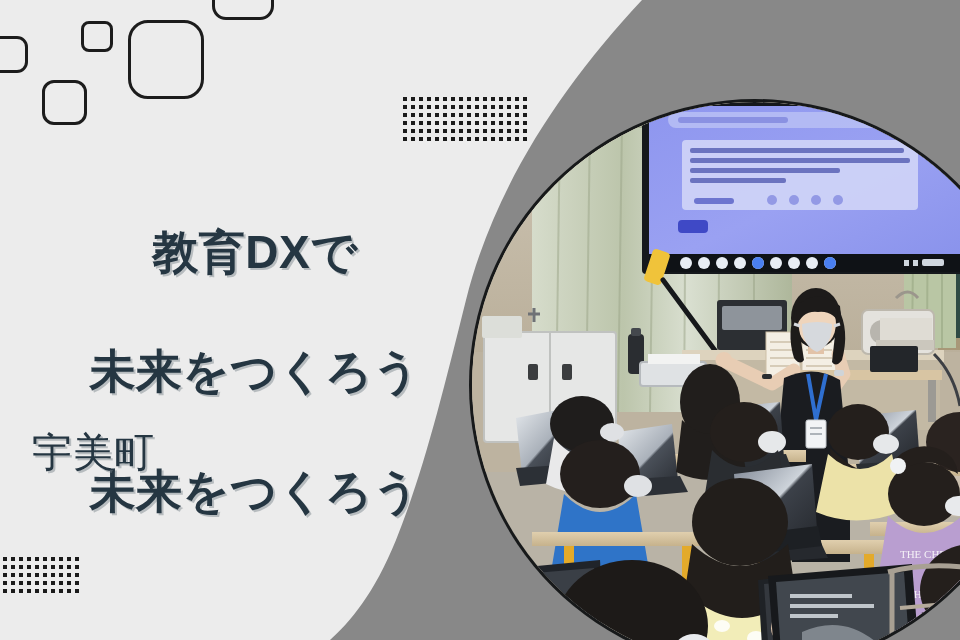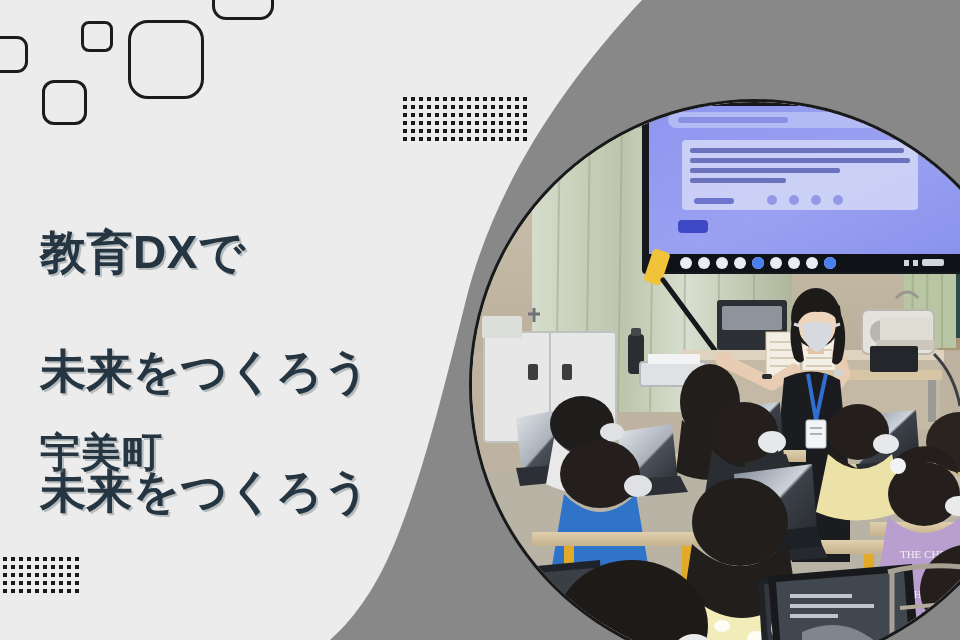--- a/index.html
+++ b/index.html
@@ -65,29 +65,29 @@
     top: 163px;
     width: 430px;
     color: #253642;
     font-size: 46px;
     font-weight: 700;
     line-height: 1.30;
     letter-spacing: 0.5px;
     text-shadow: 2px 2px 0 rgba(120,130,138,0.45);
     white-space: pre-line;
   }
-  #headline .hl-line { display: block; }
+  #headline .hl-line { display: block; text-align: center; }
 
   #org-name {
     position: absolute;
-    left: 40px;
+    left: 32px;
     top: 425px;
     color: #253642;
     font-size: 40px;
-    font-weight: 700;
+    font-weight: 400;
     letter-spacing: 1px;
     text-shadow: 2px 2px 0 rgba(120,130,138,0.45);
   }
 </style>
 </head>
 <body>
 
 <div id="stage">
 
   <svg id="gray-blob" viewBox="0 0 960 640" preserveAspectRatio="none" aria-hidden="true">

